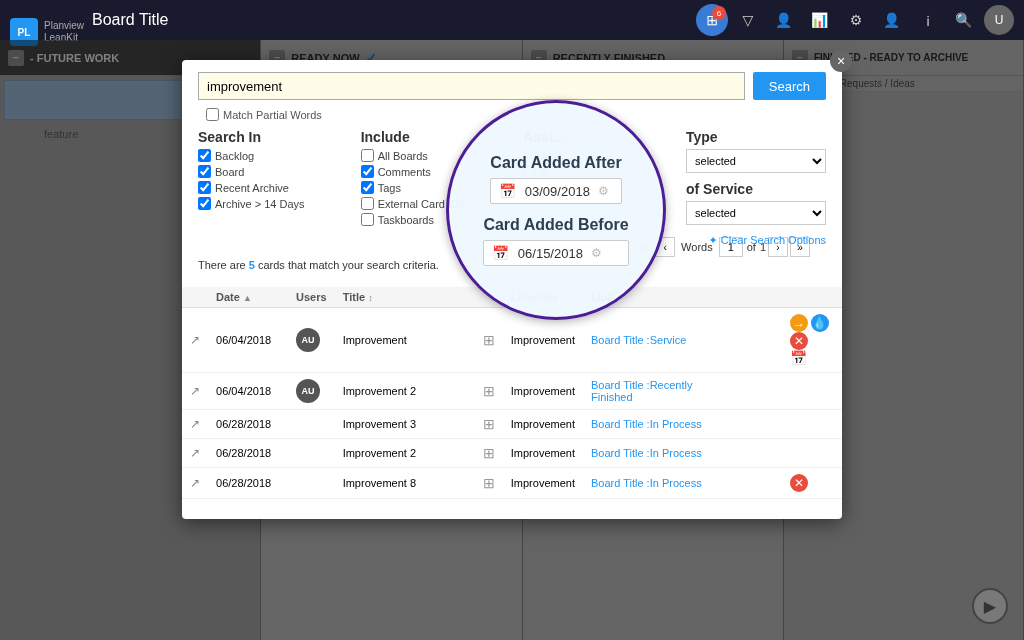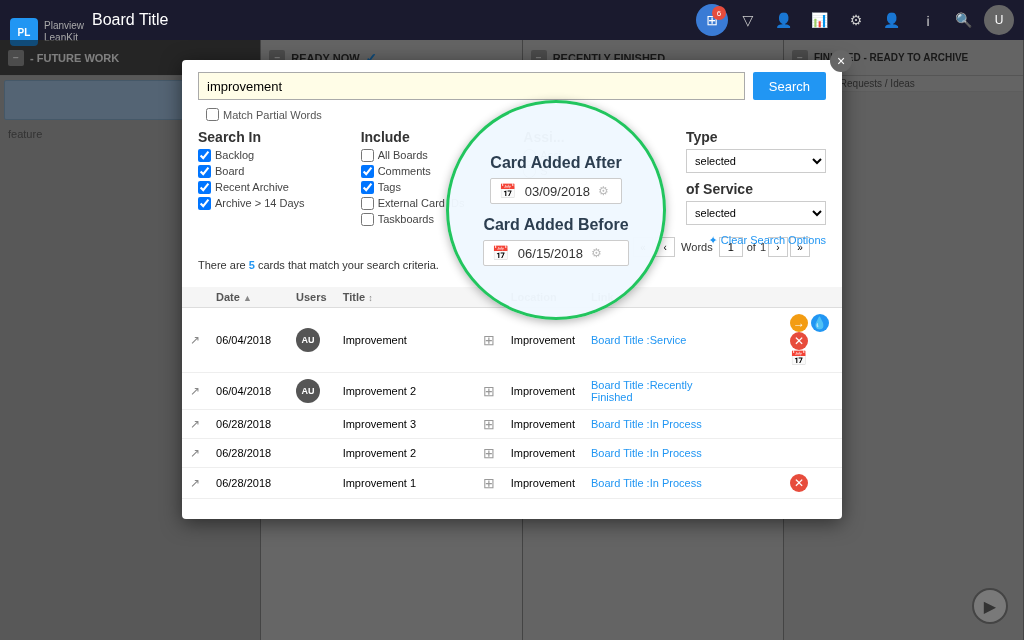--- a/index.html
+++ b/index.html
@@ -157,20 +157,21 @@
       background: #a8c8e8;
       border: 1px solid #8ab0d0;
       height: 40px;
       margin-bottom: 4px;
       border-radius: 2px;
     }
     .future-label {
       color: #666;
       font-size: 11px;
       padding: 4px;
+      margin-left: 36px;
     }
 
     
     .col-archive-col {
       width: 240px;
       flex: none;
     }
 
     
     .overlay {
@@ -259,38 +260,38 @@
       flex: 1;
     }
     .search-col-label {
       font-size: 14px;
       font-weight: bold;
       color: #333;
       margin-bottom: 4px;
     }
     .checkbox-row {
       display: flex;
-      align-items: flex-start;
+      align-items: center;
       gap: 4px;
       font-size: 11px;
       color: #444;
       margin-bottom: 3px;
     }
     .checkbox-row input { margin: 0; }
 
     
     .date-circle {
       position: absolute;
       top: 40px;
       left: 50%;
       transform: translateX(-30%);
       width: 220px;
       height: 220px;
       border-radius: 50%;
-      border: 3px solid #22c55e;
+      border: 3px solid #4c1d95;
       background: rgba(240,248,255,0.97);
       display: flex;
       flex-direction: column;
       align-items: center;
       justify-content: center;
       gap: 12px;
       z-index: 30;
       box-shadow: 0 2px 10px rgba(0,0,0,0.3);
     }
     .date-block {
@@ -720,21 +721,21 @@
             <td><span class="grid-icon">⊞</span></td>
             <td>Improvement</td>
             <td><a class="link-blue">Board Title :In Process</a></td>
             <td></td>
           </tr>
 
           <tr>
             <td><span class="icon-move">↗</span></td>
             <td>06/28/2018</td>
             <td></td>
-            <td>Improvement 1</td>
+            <td>Improvement 8</td>
             <td><span class="grid-icon">⊞</span></td>
             <td>Improvement</td>
             <td><a class="link-blue">Board Title :In Process</a></td>
             <td>
               <span class="action-icon red">✕</span>
             </td>
           </tr>
         </tbody>
       </table>
     </div>

